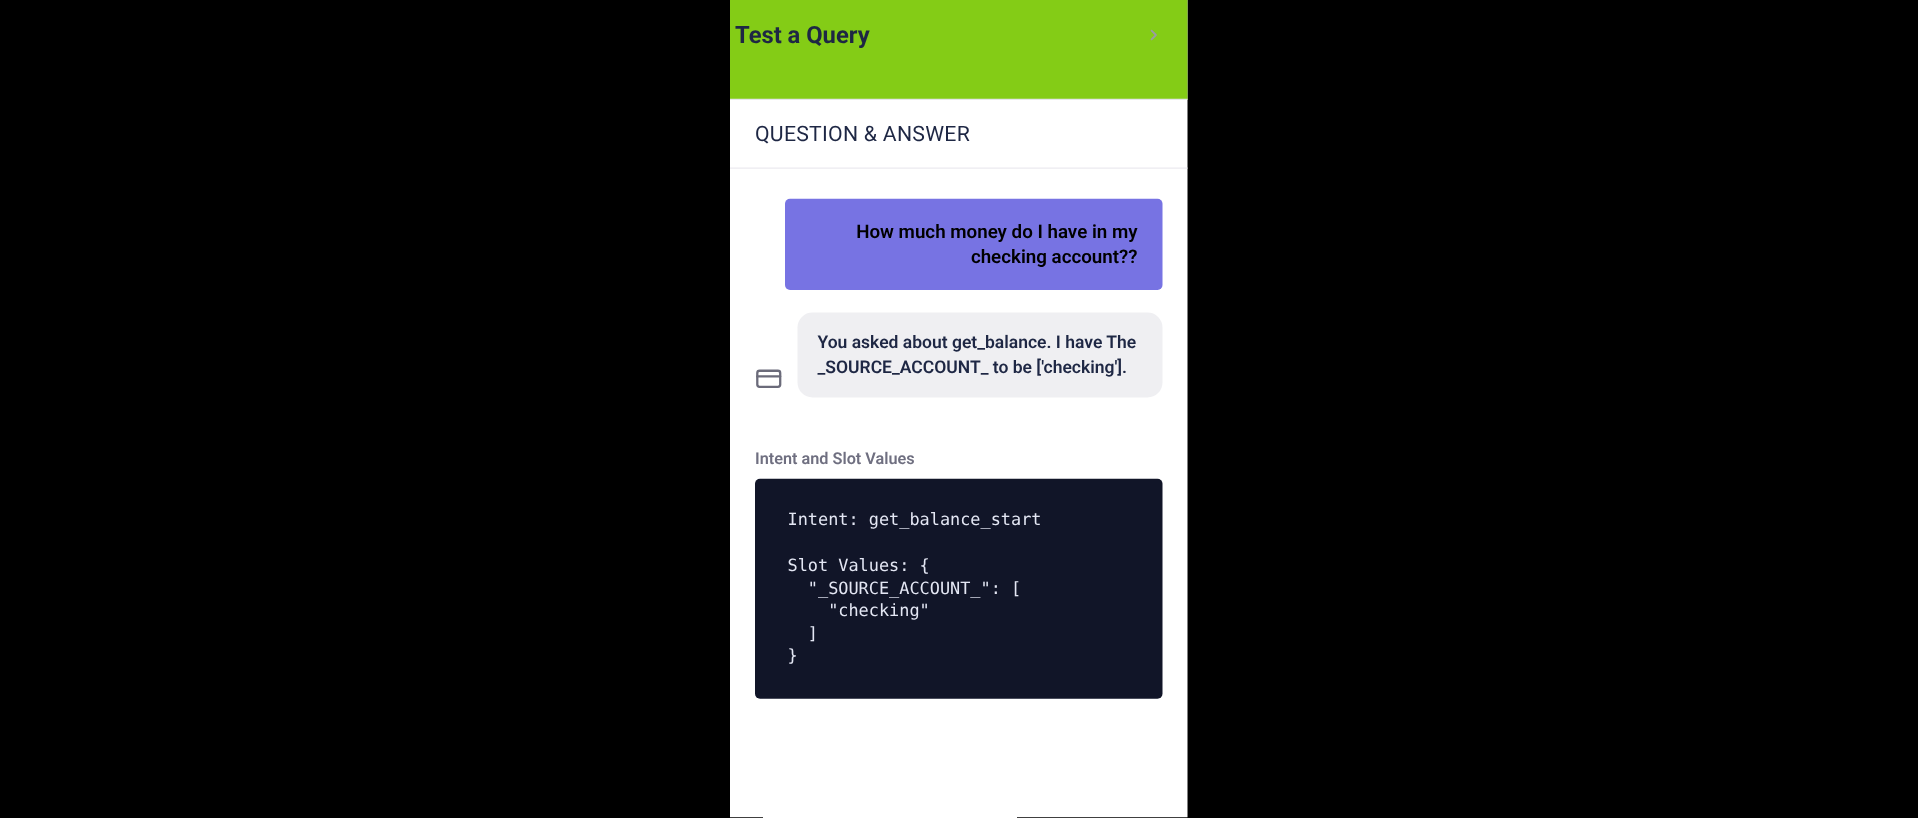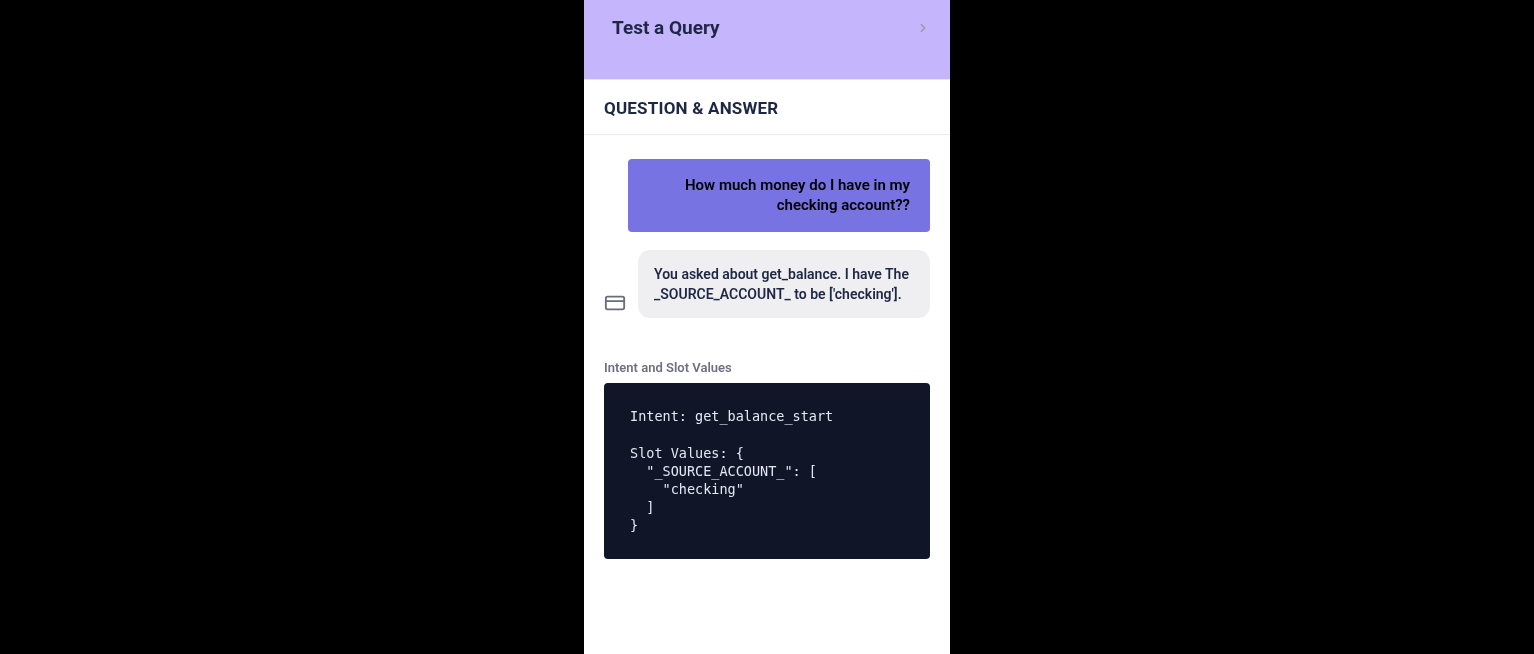--- a/index.html
+++ b/index.html
@@ -14,22 +14,22 @@
     overflow: hidden;
   }
   .panel {
     width: 366px;
     background: #fff;
     height: 654px;
     display: flex;
     flex-direction: column;
   }
   .header-area {
-    background: #c4b5fd;
-    padding: 16px 20px 20px 28px;
+    background: #84cc16;
+    padding: 16px 20px 20px 4px;
     border-bottom: 1px solid #e6e6ea;
   }
   .header-row {
     display: flex;
     align-items: center;
     justify-content: space-between;
     margin-bottom: 20px;
   }
   .header-title {
     font-size: 19px;
@@ -65,21 +65,21 @@
     font-size: 15px;
     color: #1e2744;
   }
   .query-highlight {
     background: #b7d4fb;
     padding: 0 0;
   }
   .card-icon { color: #6b6b7a; flex:0 0 auto; display:flex; margin-left:4px;}
   .section-title {
     font-size: 17px;
-    font-weight: 700;
+    font-weight: 400;
     color: #1e2744;
     padding: 18px 20px 16px 20px;
     border-bottom: 1px solid #eceaef;
     letter-spacing: 0.2px;
   }
   .conversation {
     padding: 24px 20px 24px 20px;
   }
   .user-bubble {
     background: #7773e3;

